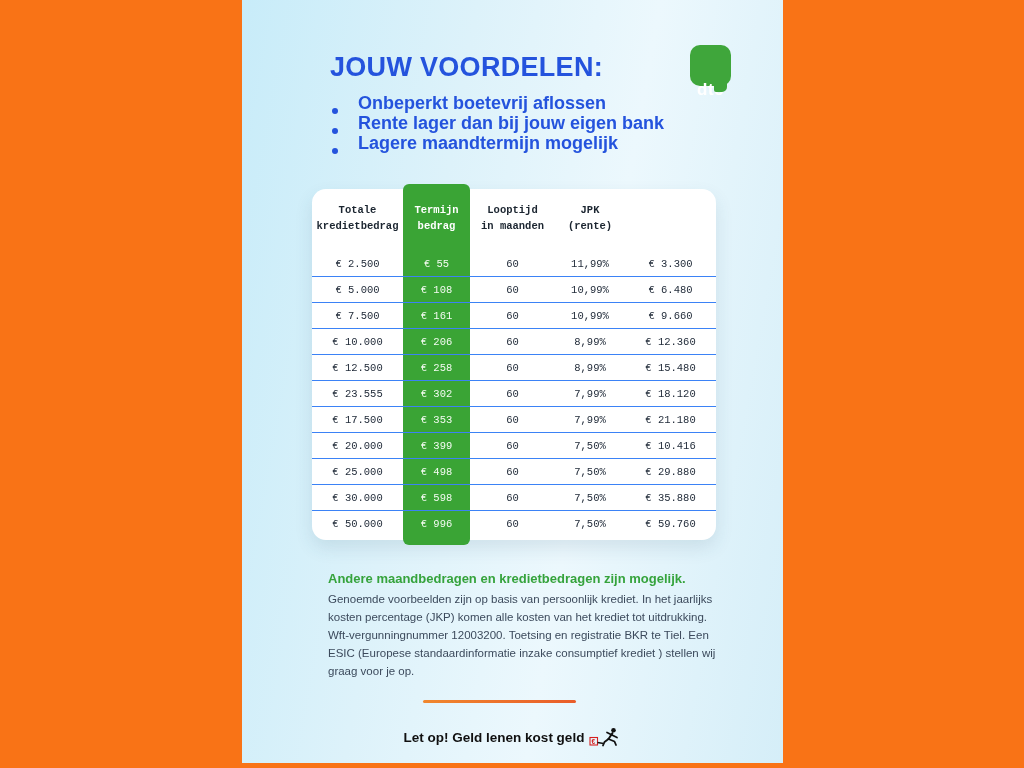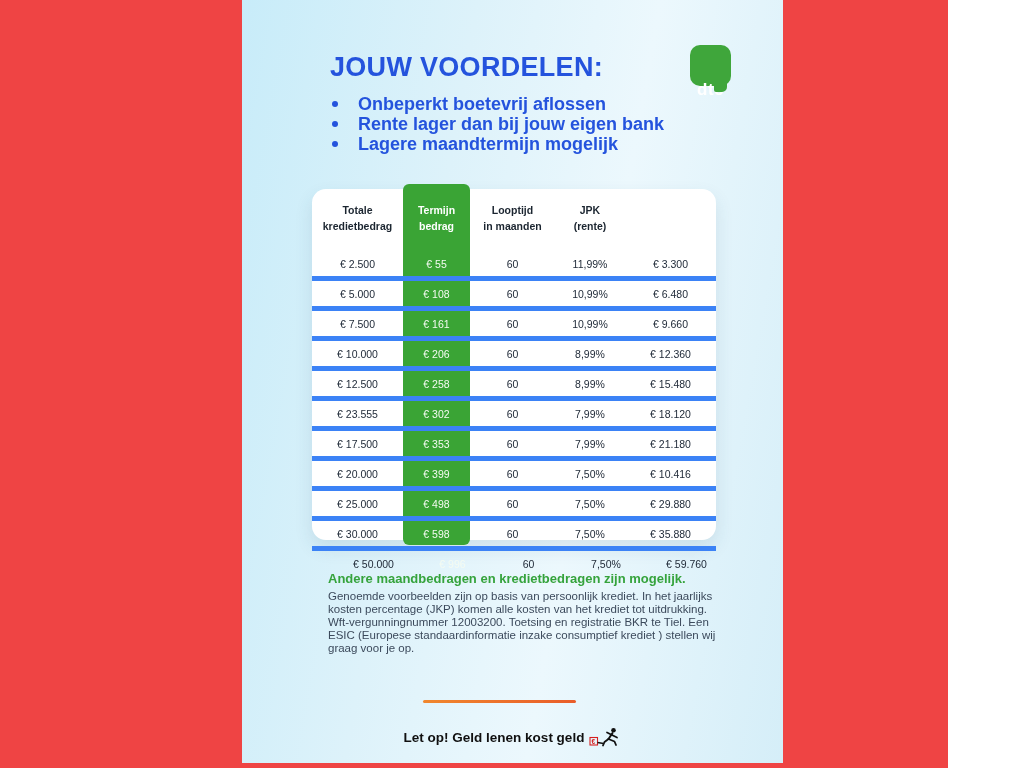--- a/index.html
+++ b/index.html
@@ -1,53 +1,53 @@
 <!DOCTYPE html>
 <html><head>
 <meta charset="utf-8">
 <style>
   html,body{margin:0;padding:0;background:#fff;}
-  .canvas{position:relative;width:948px;height:768px;background:#ef4444;overflow:hidden;
+  .canvas{position:relative;width:1024px;height:768px;background:#f97316;overflow:hidden;
           font-family:"Liberation Sans",sans-serif;}
   .flyer{position:absolute;left:242px;top:0;width:541px;height:763px;
          background:linear-gradient(100deg,#c8ecf9 0%,#ddf2fa 35%,#ecf8fd 62%,#d5eef8 100%);}
 
   
   .title{position:absolute;left:88px;top:52px;font-size:27px;font-weight:bold;
          color:#2453dd;letter-spacing:0.3px;}
   .bullets{position:absolute;left:90px;top:94px;}
-  .bullet-row{display:flex;align-items:center;height:20px;}
+  .bullet-row{display:flex;align-items:flex-end;height:20px;}
   .dot{width:6px;height:6px;border-radius:50%;background:#2453dd;margin-right:20px;flex:0 0 auto;}
   .bullet-text{font-size:18px;font-weight:bold;color:#2453dd;white-space:nowrap;}
 
   
   .logo{position:absolute;left:448px;top:45px;width:41px;height:41px;background:#3fa63b;
         border-radius:10px;display:flex;align-items:center;justify-content:center;}
   .logo-tail{position:absolute;left:472px;top:83px;width:13px;height:9px;background:#3fa63b;
         border-radius:0 0 5px 2px;}
   .logo-text{color:#ffffff;font-weight:bold;font-size:17px;letter-spacing:0.5px;margin-top:48px;}
 
   
   .card{position:absolute;left:70px;top:189px;width:404px;height:351px;background:#ffffff;
         border-radius:14px;box-shadow:0 8px 18px rgba(40,80,110,0.12);}
   .green-col{position:absolute;left:91px;top:-5px;width:67px;height:361px;background:#3aa435;
         border-radius:6px;z-index:1;}
-  .thead,.tr{display:grid;grid-template-columns:91px 67px 85px 70px 91px;}
+  .thead,.tr{display:grid;grid-template-columns:91px 67px 85px 70px 91px;font-family:Liberation Mono, monospace;}
   .thead{position:relative;z-index:2;padding-top:13px;height:39px;}
   .th{text-align:center;font-size:10.5px;font-weight:bold;color:#1b2530;line-height:16px;}
   .th.ghead{color:#ffffff;}
   .rows{position:relative;z-index:2;margin-top:10px;}
-  .tr{height:25px;align-items:center;border-bottom:5px solid #3b82f6;margin:0 0;}
-  .tr:last-child{border-bottom:none;height:26px;padding-left:16px;}
+  .tr{height:25px;align-items:center;border-bottom:1px solid #3b82f6;margin:0 0;}
+  .tr:last-child{border-bottom:none;height:26px;}
   .td{text-align:center;font-size:10.5px;color:#222c3a;}
   .td.gcell{color:#f4fbf2;}
 
   
   .note-h{position:absolute;left:86px;top:571px;font-size:13px;font-weight:bold;color:#35a33c;text-align:right;}
-  .note-p{position:absolute;left:86px;top:590px;width:388px;font-size:11.5px;line-height:13px;
+  .note-p{position:absolute;left:86px;top:590px;width:388px;font-size:11.5px;line-height:18px;
           color:#3c4a5c;}
 
   
   .phone{position:absolute;left:66px;top:672px;width:384px;text-align:center;font-size:20px;
          font-weight:bold;color:#2453dd;cursor:pointer;}
   .phone-underline{position:absolute;left:181px;top:700px;width:153px;height:3px;border-radius:2px;
          background:linear-gradient(90deg,#f0872e,#e95d2a);}
 
   
   .warning{position:absolute;left:0;top:719px;width:541px;display:flex;justify-content:center;

